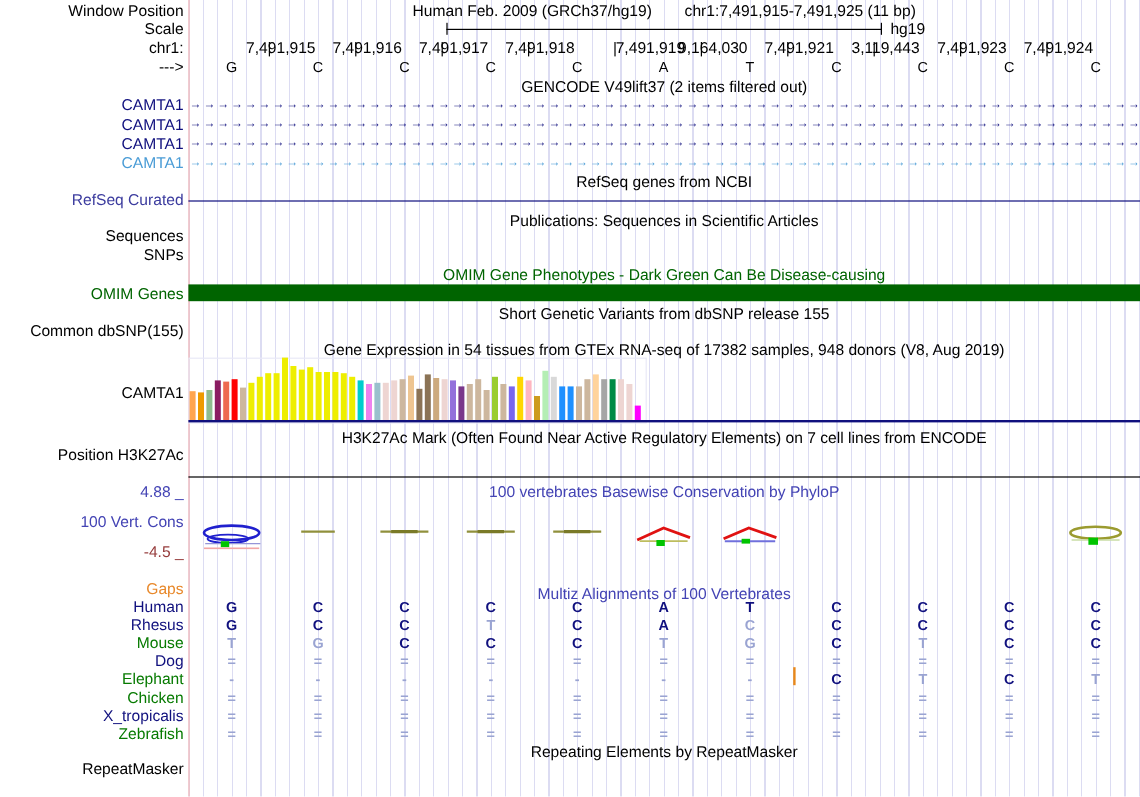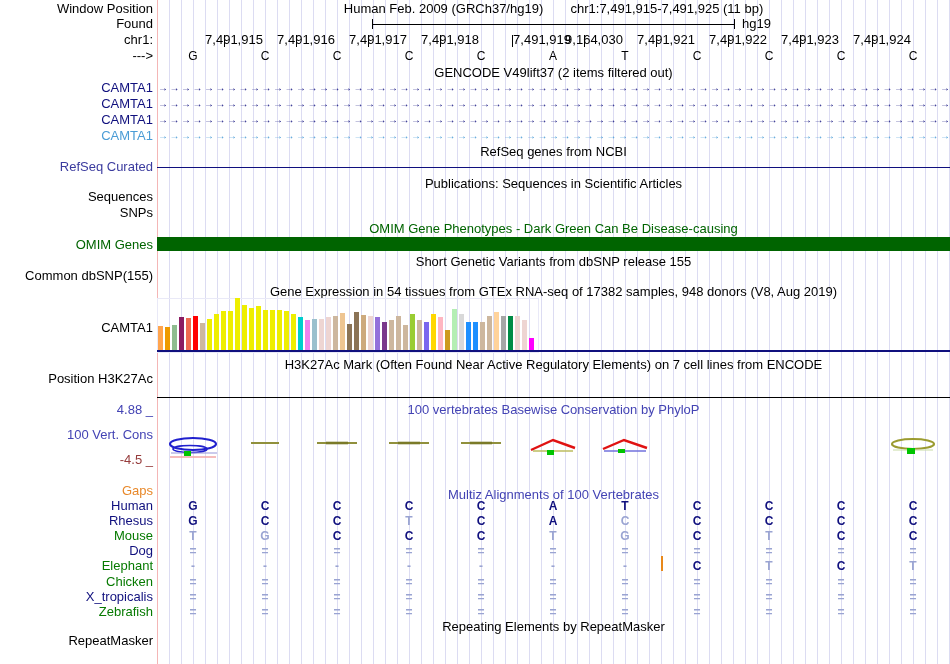--- a/index.html
+++ b/index.html
@@ -51,21 +51,21 @@
   <div class="track-bg"></div>
   <div class="pink-line"></div>
 
   <div class="lbl" style="top:2px">Window Position</div>
   <div class="title" style="top:2px">
     <span>Human Feb. 2009 (GRCh37/hg19)</span>
     <span style="display:inline-block;width:20px"></span>
     <span>chr1:7,491,915-7,491,925 (11 bp)</span>
   </div>
 
-  <div class="lbl" style="top:17px">Found</div>
+  <div class="lbl" style="top:17px">Scale</div>
   <div class="scale-line"></div>
   <div class="scale-tick" style="left:372px"></div>
   <div class="scale-tick" style="left:734px"></div>
   <div class="scale-genome">hg19</div>
 
   <div class="lbl" style="top:33px">chr1:</div>
   <div class="lbl" style="top:49px">---&gt;</div>
 
   <div class="title" style="top:66px">GENCODE V49lift37 (2 items filtered out)</div>
 
@@ -167,21 +167,21 @@
     <div class="coord" style="left: 301px; top: 33px; text-align: center;">7,491,917</div>
     <div class="coord-tick" style="left: 368px; top: 35px;"></div>
     <div class="coord" style="left: 373px; top: 33px;">7,491,918</div>
     <div class="coord-tick" style="left: 440px; top: 35px;"></div>
     <div class="coord" style="left: 445px; top: 33px; padding-left: 20px;">7,491,919</div>
     <div class="coord-tick" style="left: 512px; top: 35px;"></div>
     <div class="coord" style="left: 517px; top: 33px;">9,164,030</div>
     <div class="coord-tick" style="left: 584px; top: 35px;"></div>
     <div class="coord" style="left: 589px; top: 33px;">7,491,921</div>
     <div class="coord-tick" style="left: 656px; top: 35px;"></div>
-    <div class="coord" style="left: 661px; top: 33px;">7,491,922</div>
+    <div class="coord" style="left: 661px; top: 33px;">3,119,443</div>
     <div class="coord-tick" style="left: 728px; top: 35px;"></div>
     <div class="coord" style="left: 733px; top: 33px;">7,491,923</div>
     <div class="coord-tick" style="left: 800px; top: 35px;"></div>
     <div class="coord" style="left: 805px; top: 33px;">7,491,924</div>
     <div class="coord-tick" style="left: 872px; top: 35px;"></div>
     <div class="base" style="left: 157px; top: 49px;">G</div>
     <div class="base" style="left: 229px; top: 49px;">C</div>
     <div class="base" style="left: 301px; top: 49px;">C</div>
     <div class="base" style="left: 373px; top: 49px;">C</div>
     <div class="base" style="left: 445px; top: 49px;">C</div>

